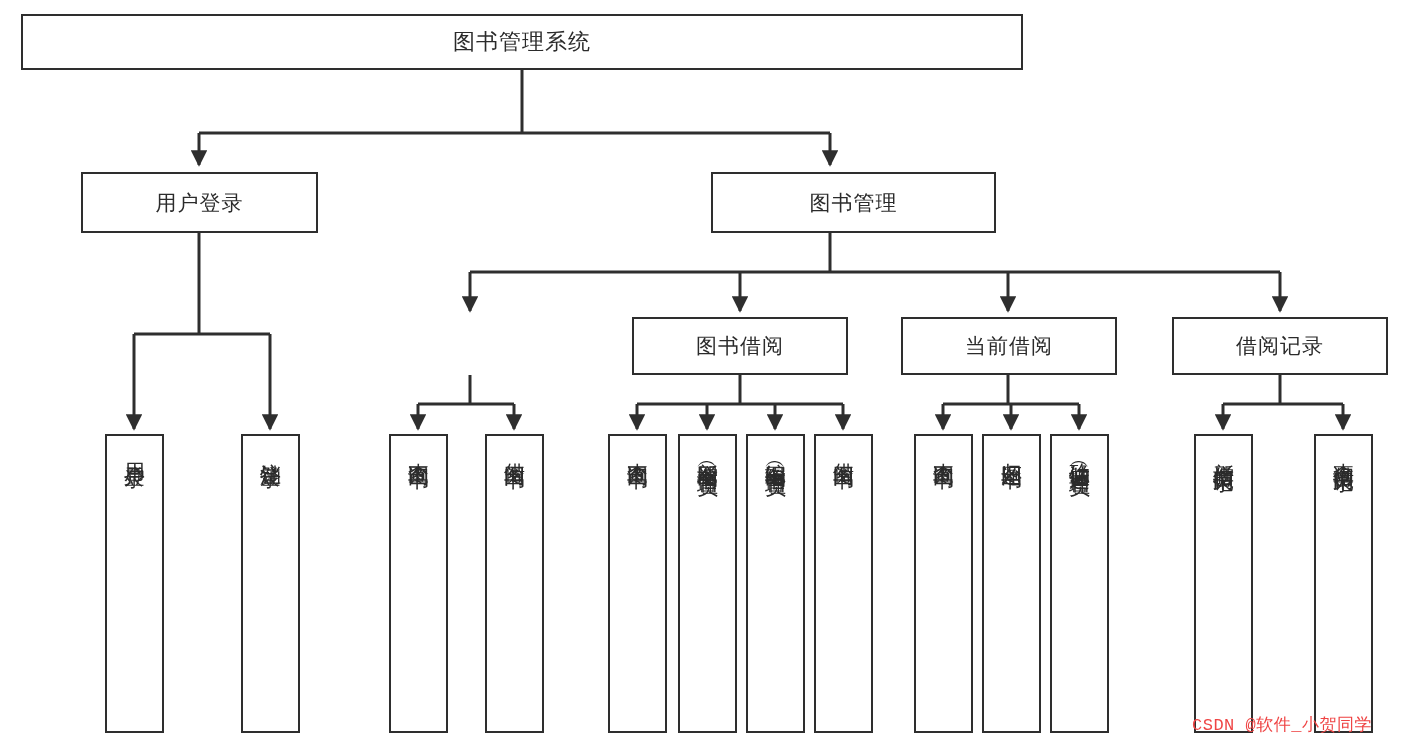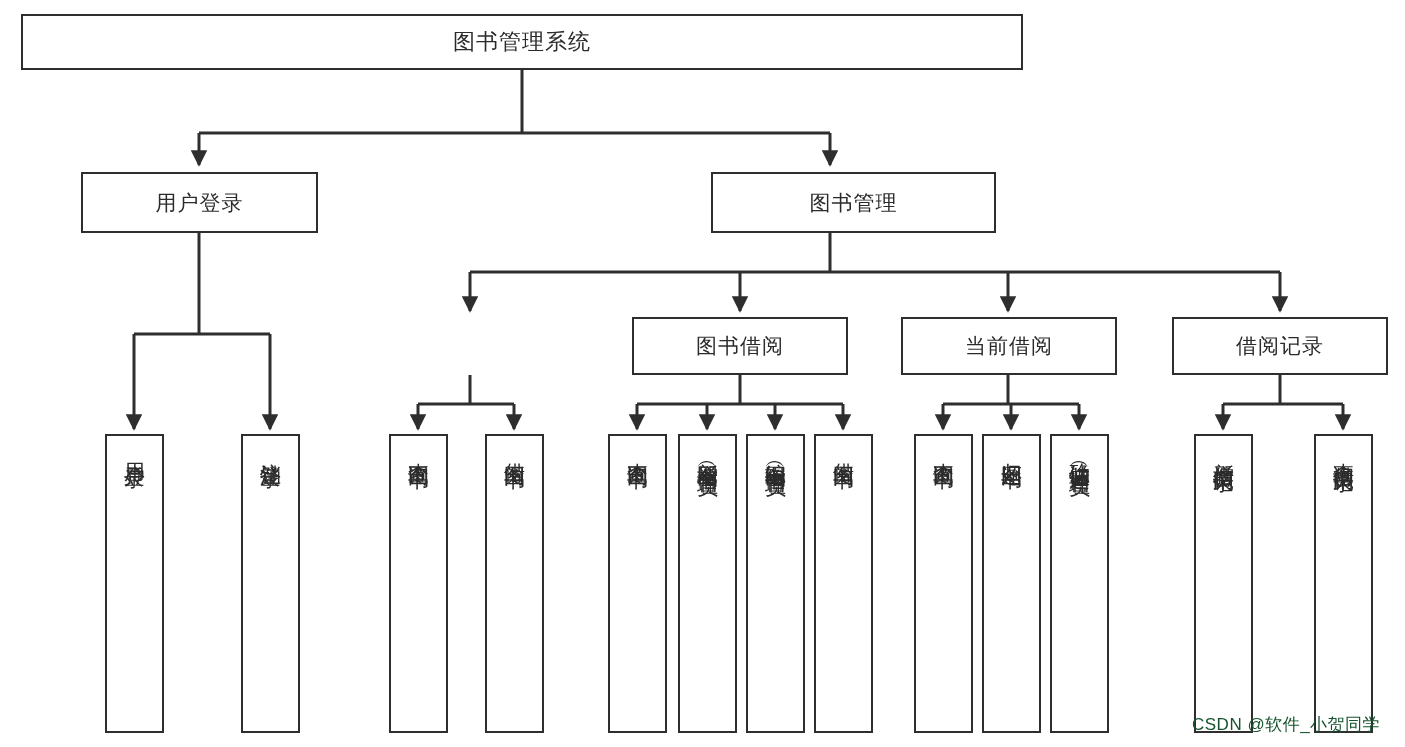--- a/index.html
+++ b/index.html
@@ -57,24 +57,25 @@
   .node.v .lbl {
     writing-mode: vertical-rl;
     text-orientation: upright;
     white-space: nowrap;
   }
   .watermark {
     position: absolute;
     left: 1192px;
     top: 713px;
     font-size: 17px;
-    color: #14532d;
+    color: #ef4444;
     white-space: nowrap;
     z-index: 3;
     letter-spacing: 0.5px;
+    font-family: Liberation Mono, monospace;
   }
 </style>
 </head>
 <body>
 
 <div id="canvas">
 
   <svg id="wires" viewBox="0 0 1405 747" xmlns="http://www.w3.org/2000/svg">
     <defs>
       <marker id="arw" viewBox="0 0 10 10" refX="9" refY="5" markerWidth="5.5" markerHeight="5.5" orient="auto-start-reverse">

